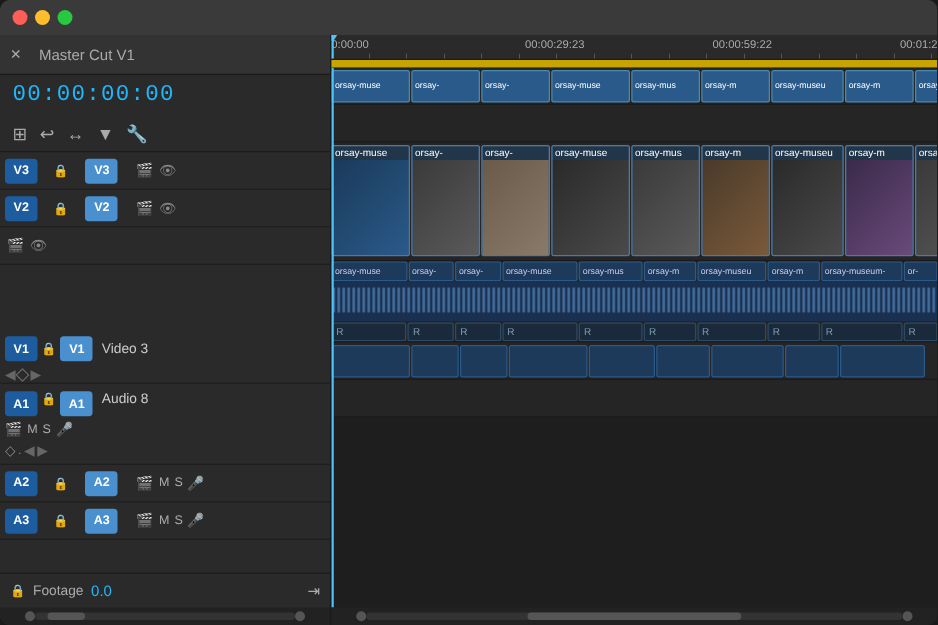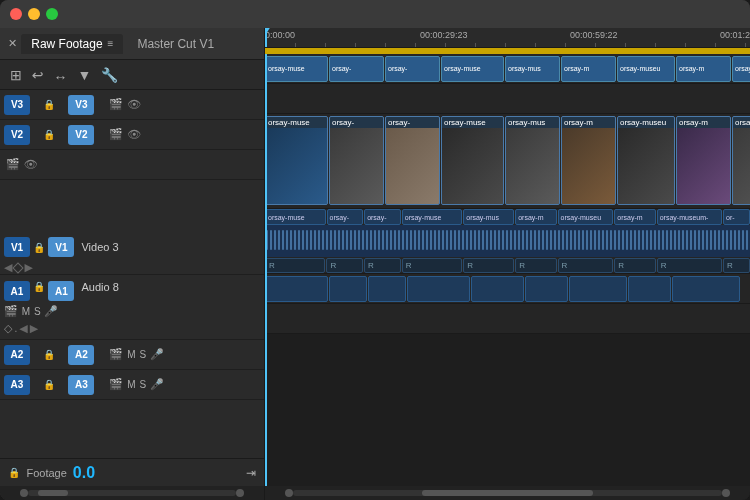--- a/index.html
+++ b/index.html
@@ -219,21 +219,21 @@
     .master-bar {
       height: 28px;
       background: #2a2a2a;
       display: flex;
       align-items: center;
       padding: 0 8px;
       gap: 6px;
       border-top: 1px solid #1a1a1a;
     }
     .master-label { color: #aaa; font-size: 11px; }
-    .master-value { color: #1fb8ff; font-size: 16px; font-weight: bold; }
+    .master-value { color: #1fb8ff; font-size: 12px; }
     .master-goto { color: #aaa; font-size: 12px; margin-left: auto; cursor: pointer; }
 
     
     .scroll-bar-bottom {
       height: 14px;
       background: #222;
       display: flex;
       align-items: center;
       padding: 0 20px;
     }
@@ -445,29 +445,28 @@
       <div class="traffic-light maximize"></div>
     </div>
   </div>
 
   <div class="main-content">
 
     <div class="left-panel">
 
       <div class="tab-bar">
         <span class="tab-close">✕</span>
-        <div class="tab-active">
-          <span>Raw Footage</span>
-          <span class="tab-menu-icon">≡</span>
-        </div>
         <div class="tab-inactive">
           <span>Master Cut V1</span>
         </div>
       </div>
 
+      <div class="timecode-bar">
+        <span class="timecode">00:00:00:00</span>
+      </div>
 
       <div class="toolbar">
         <span class="tool-icon">⊞</span>
         <span class="tool-icon">↩</span>
         <span class="tool-icon">↔</span>
         <span class="tool-icon">▼</span>
         <span class="tool-icon">🔧</span>
       </div>
 
       <div class="track-headers">

